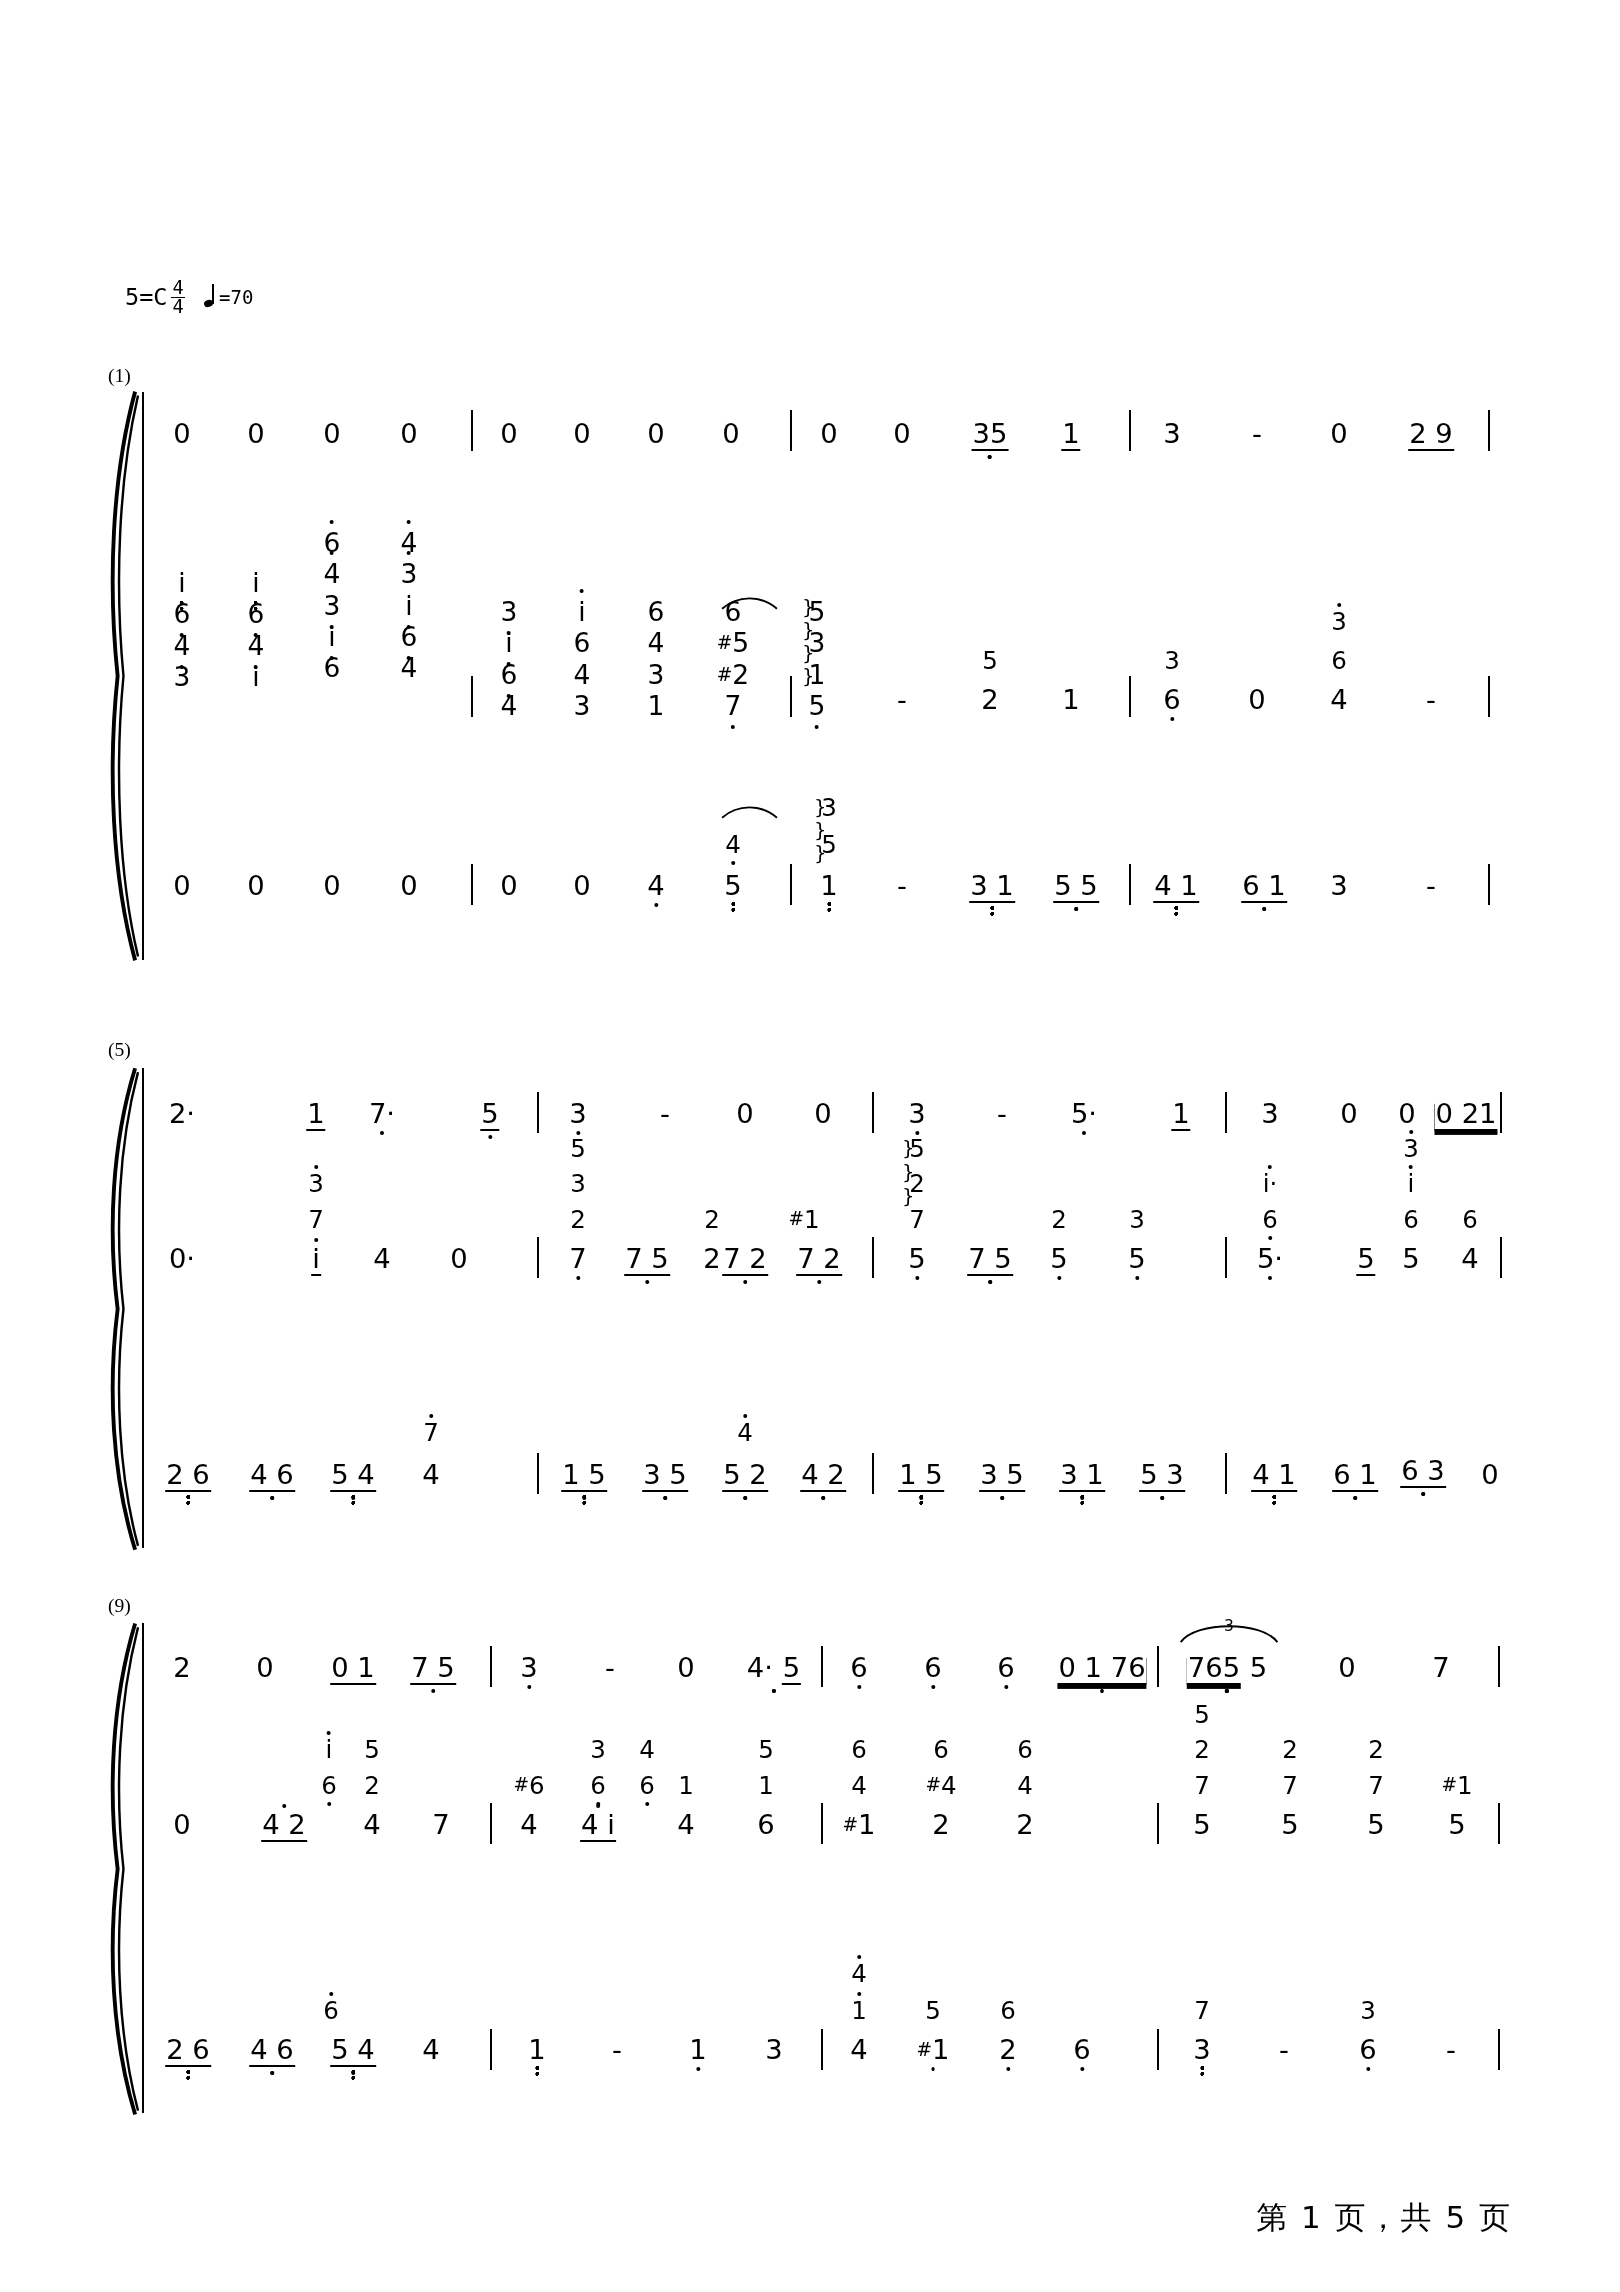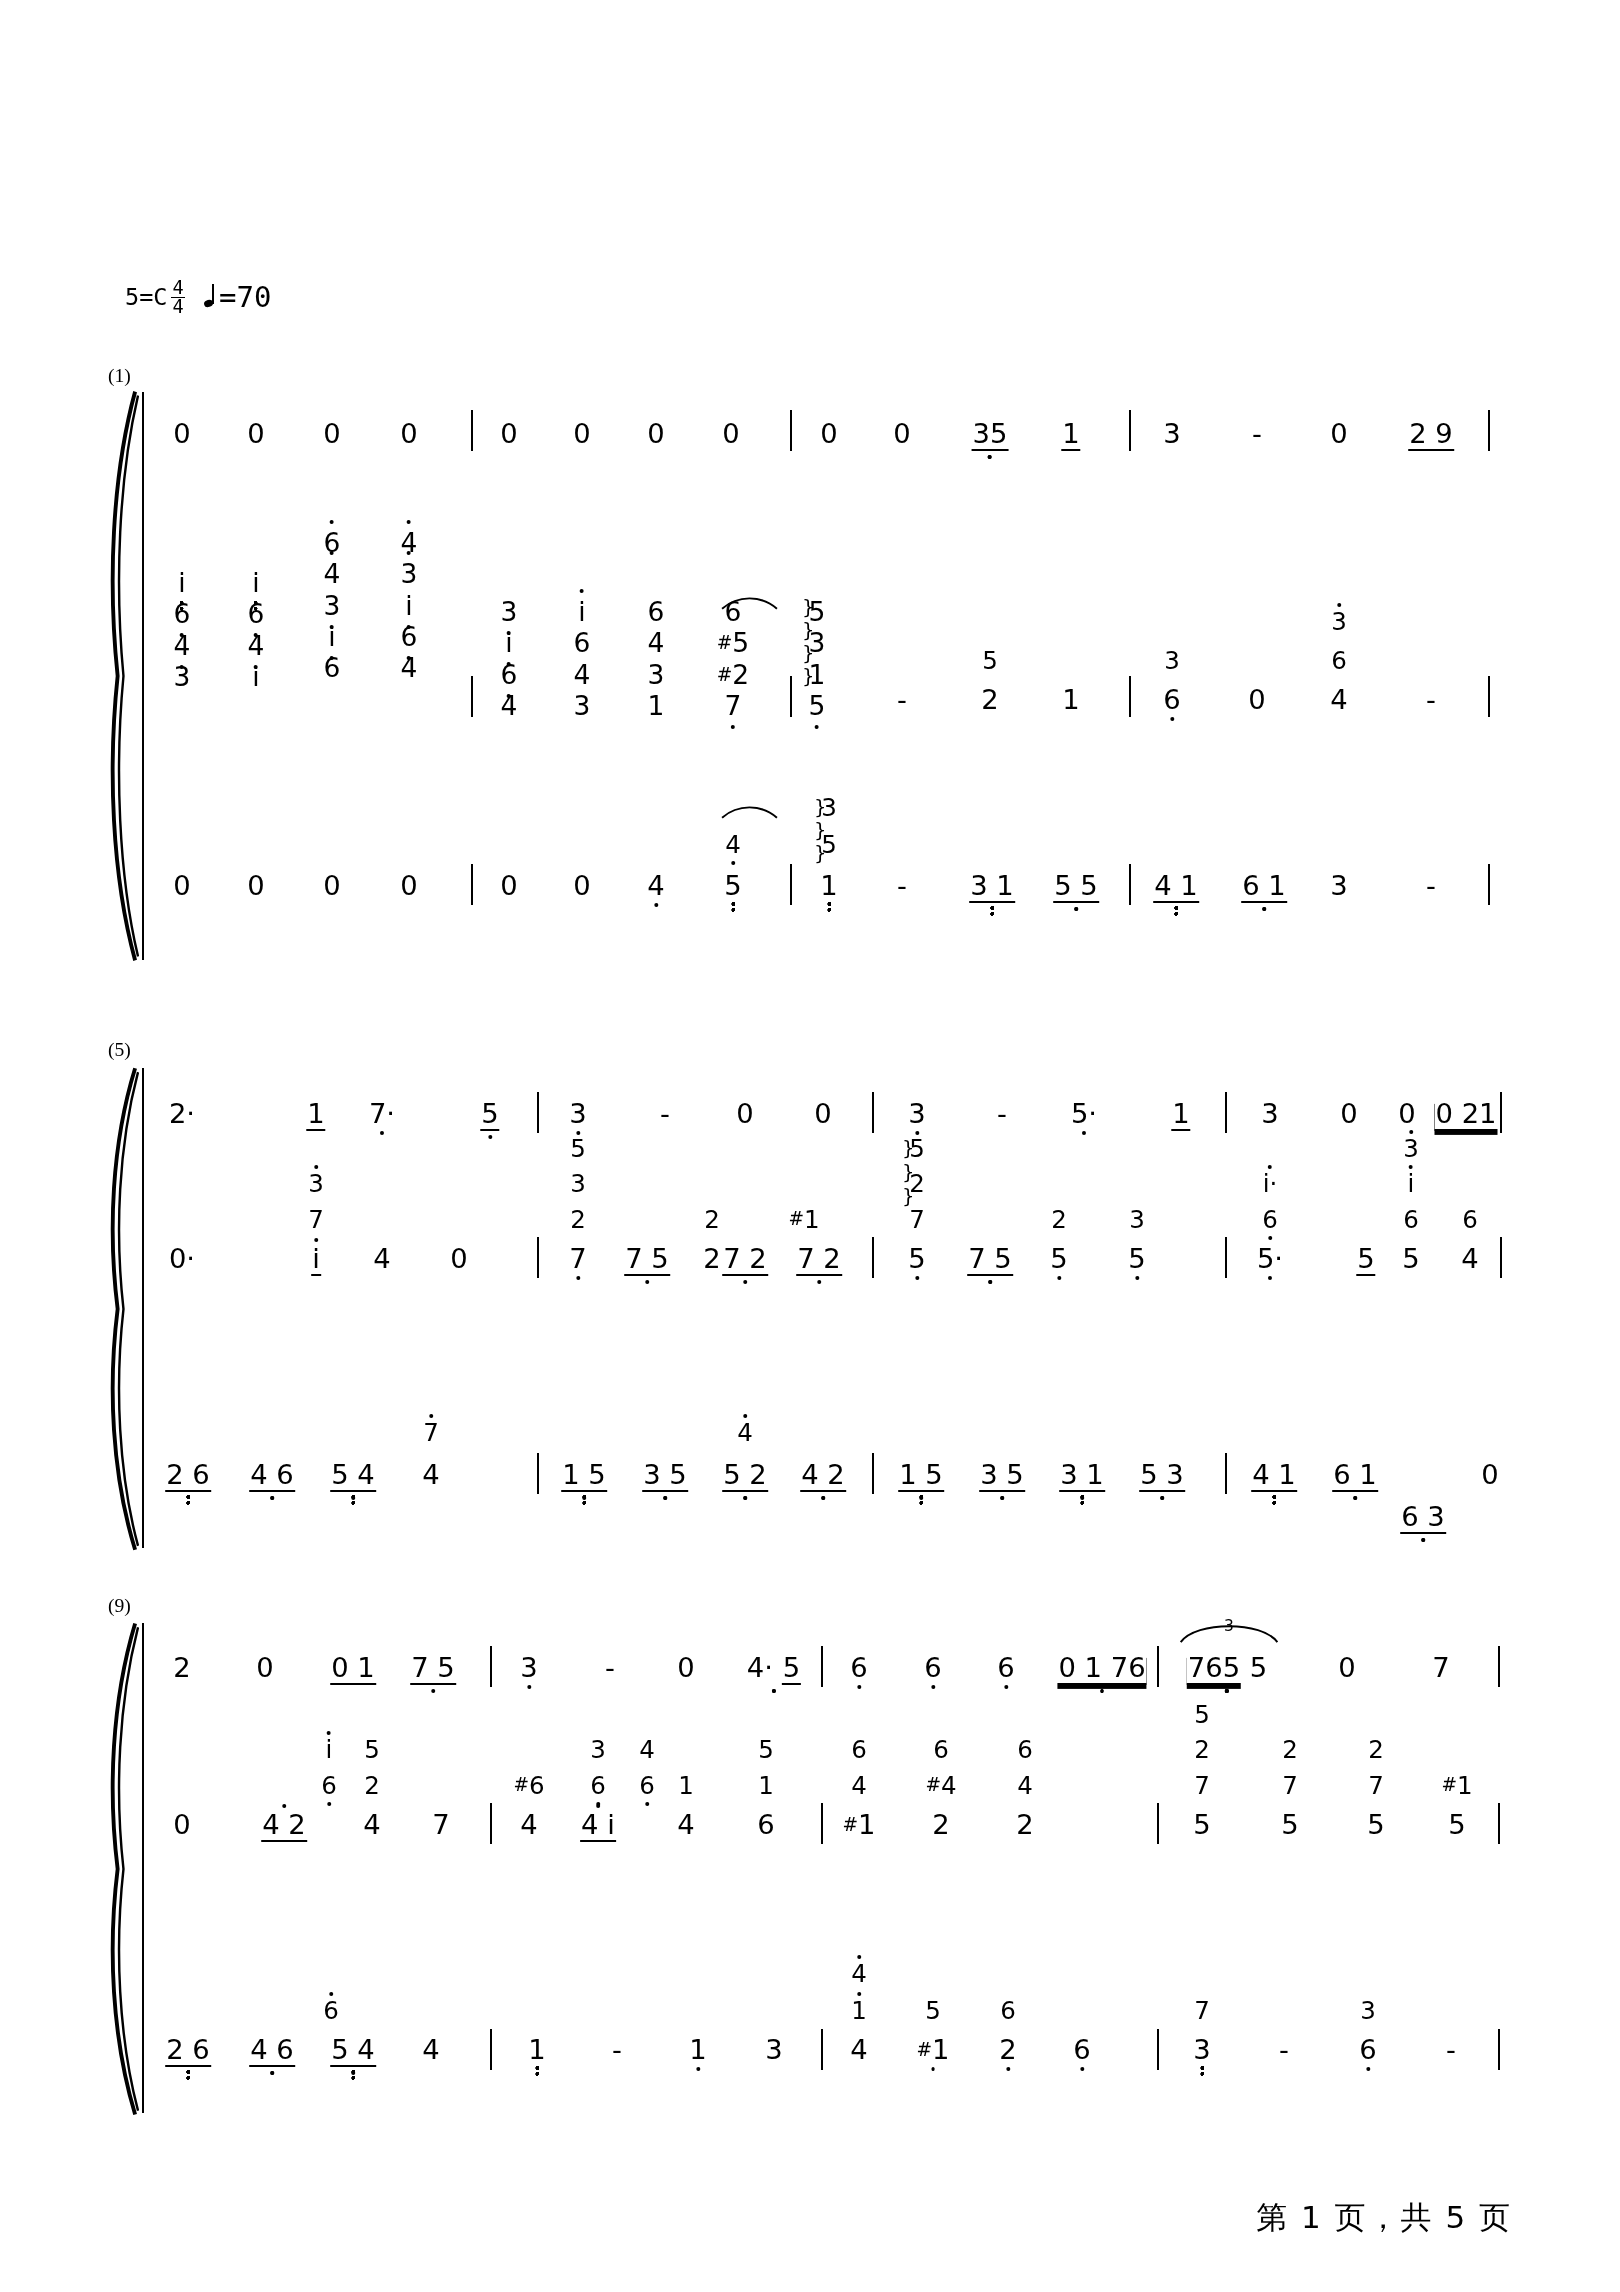--- a/index.html
+++ b/index.html
@@ -47,21 +47,21 @@
     line-height: 0.95;
     font-size: 18.6px;
     margin: 0 2px;
     vertical-align: middle;
   }
   .frac .num { border-bottom: 1.5px solid #000; padding: 0 1px; }
   .tempo {
     display: inline-flex;
     align-items: center;
     margin-left: 15.7px;
-    font-size: 29px;
+    font-size: 19px;
   }
   .quarter-note {
     display: inline-block;
     position: relative;
     width: 11.8px;
     height: 23.5px;
     margin-right: 2.9px;
   }
   .quarter-note::before {
     content: "";
@@ -457,21 +457,21 @@
     <div class="cell" style="top:823px;left:745px;font-size:24.5px;"><span class="dot-above">4</span></div>
     <div class="cell" style="top:863px;left:823px;"><span class="underline"><span class="dot-below">4</span> <span class="dot-below">2</span></span></div>
     <div class="barline" style="top:855px;left:872px;height:41px;"></div>
     <div class="cell" style="top:863px;left:921px;"><span class="underline"><span class="dot2-below">1</span> <span class="dot-below">5</span></span></div>
     <div class="cell" style="top:863px;left:1002px;"><span class="underline"><span class="dot-below">3</span> <span class="dot-below">5</span></span></div>
     <div class="cell" style="top:863px;left:1082px;"><span class="underline"><span class="dot-below">3</span> <span class="dot2-below">1</span></span></div>
     <div class="cell" style="top:863px;left:1162px;"><span class="underline"><span class="dot-below">5</span> <span class="dot-below">3</span></span></div>
     <div class="barline" style="top:855px;left:1225px;height:41px;"></div>
     <div class="cell" style="top:863px;left:1274px;"><span class="underline"><span class="dot2-below">4</span> <span class="dot2-below">1</span></span></div>
     <div class="cell" style="top:863px;left:1355px;"><span class="underline"><span class="dot-below">6</span> <span class="dot-below">1</span></span></div>
-    <div class="cell" style="top:905px;left:1423px;"><span class="underline"><span class="dot-below">6</span> <span class="dot-below">3</span></span></div>
+    <div class="cell" style="top:859px;left:1423px;"><span class="underline"><span class="dot-below">6</span> <span class="dot-below">3</span></span></div>
     <div class="cell" style="top:863px;left:1490px;">0</div>
     <div class="barline" style="top:855px;left:1534px;height:41px;opacity:0;"></div>
   </div>
 
   <div class="system" style="top:1166px;height:627px;">
     <div class="sys-num" style="top:429px;left:108px;">(9)</div>
 
     <div class="brace" style="top:453px;left:106px;">
       <svg width="33" height="500" viewBox="0 0 34 510">
         <path d="M30 2 C6 82, 2 174, 12 255 C2 336, 6 428, 30 508" stroke="#000" stroke-width="4" fill="none"></path>

